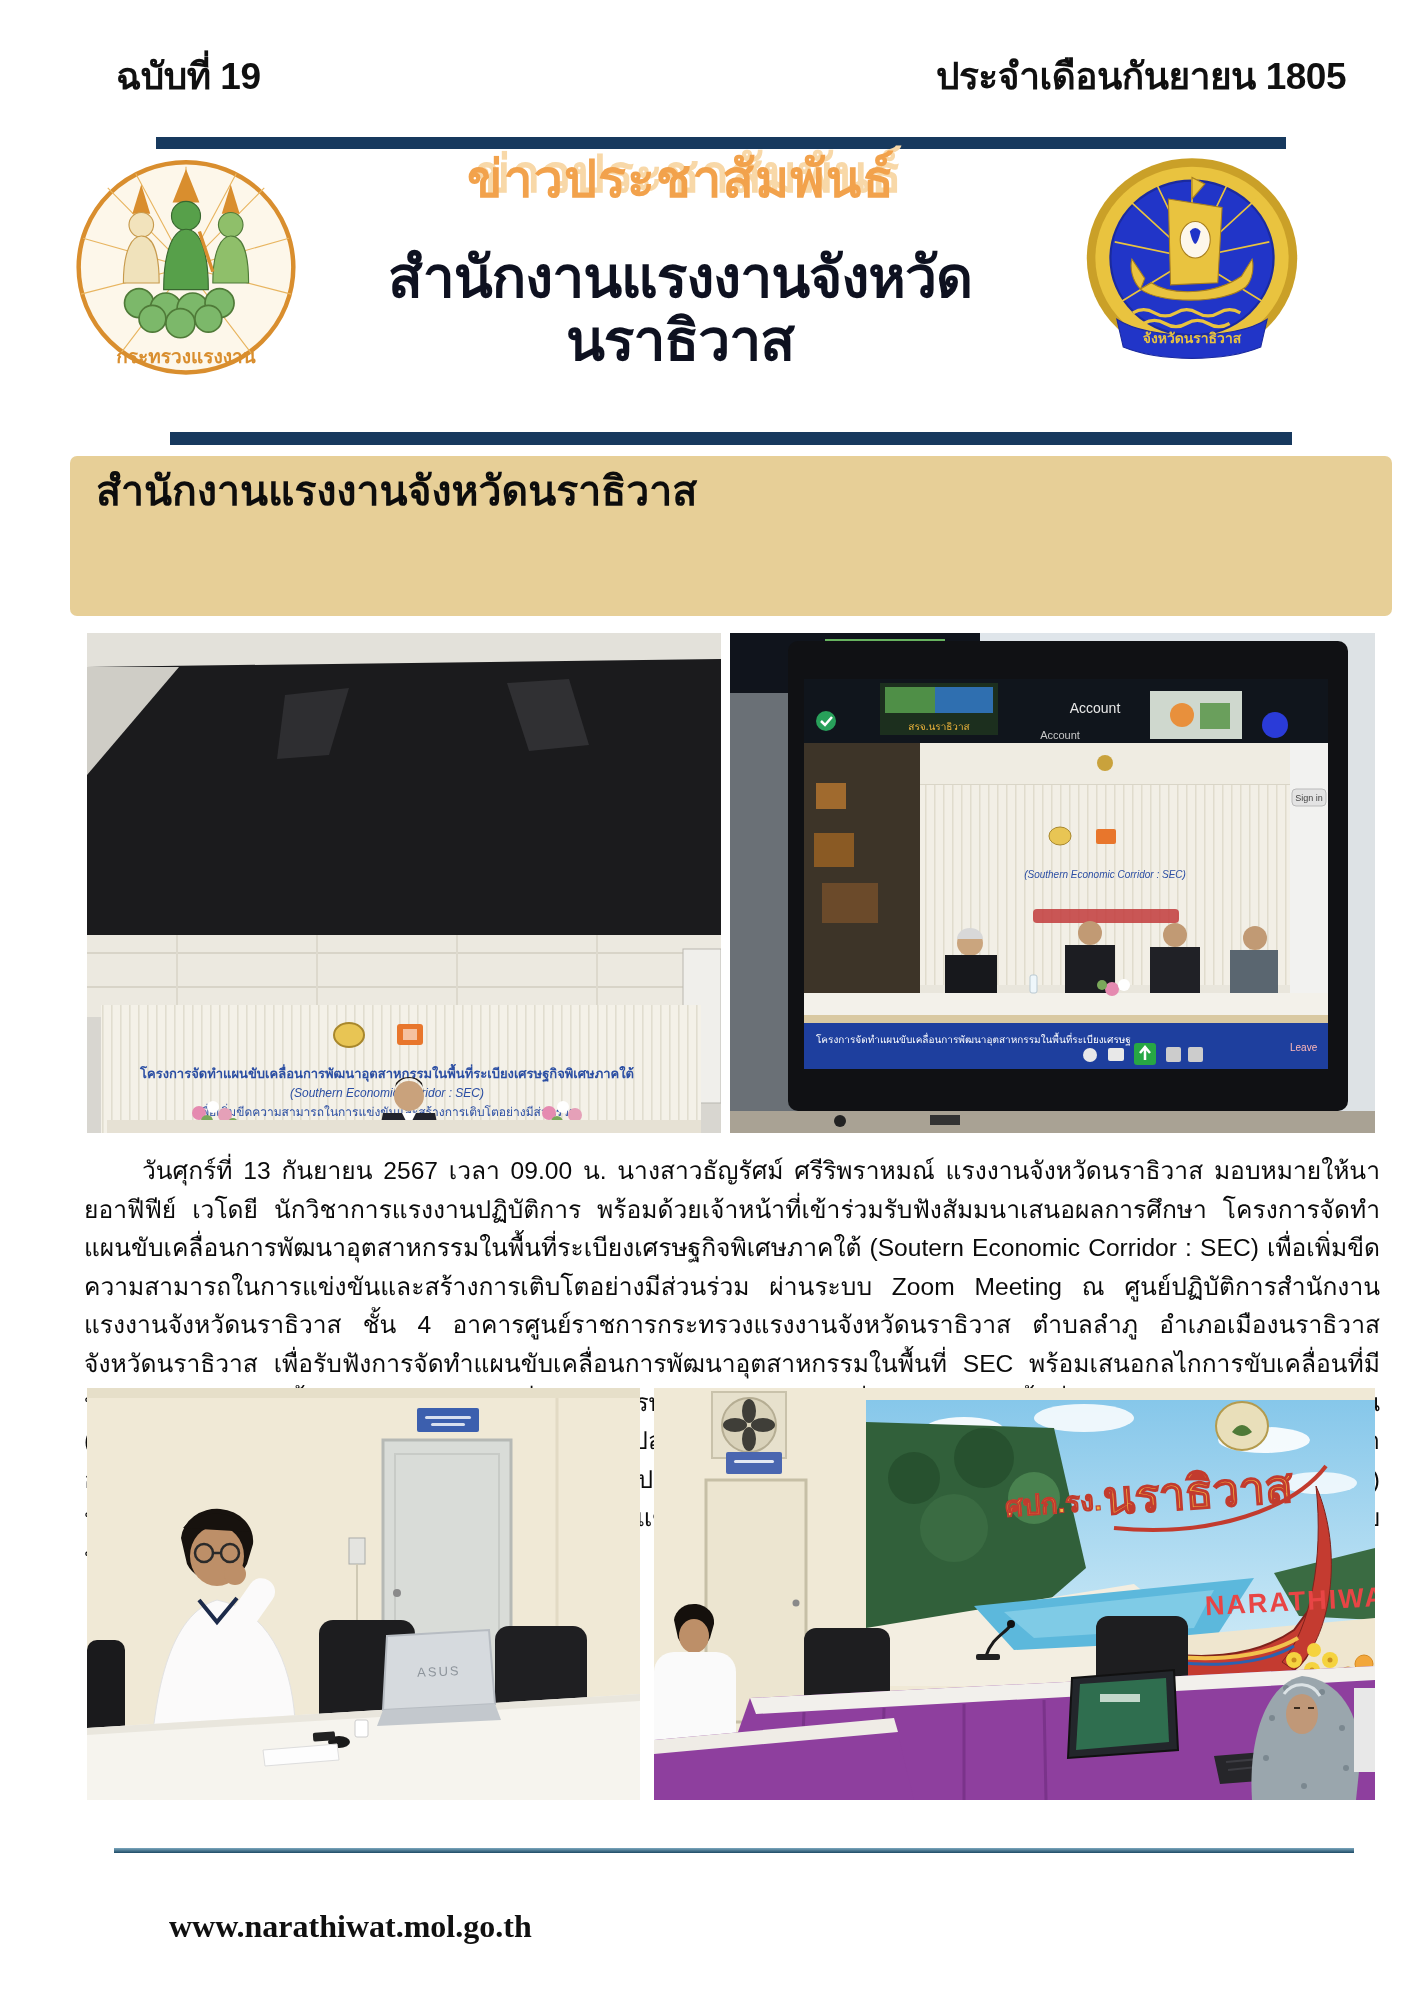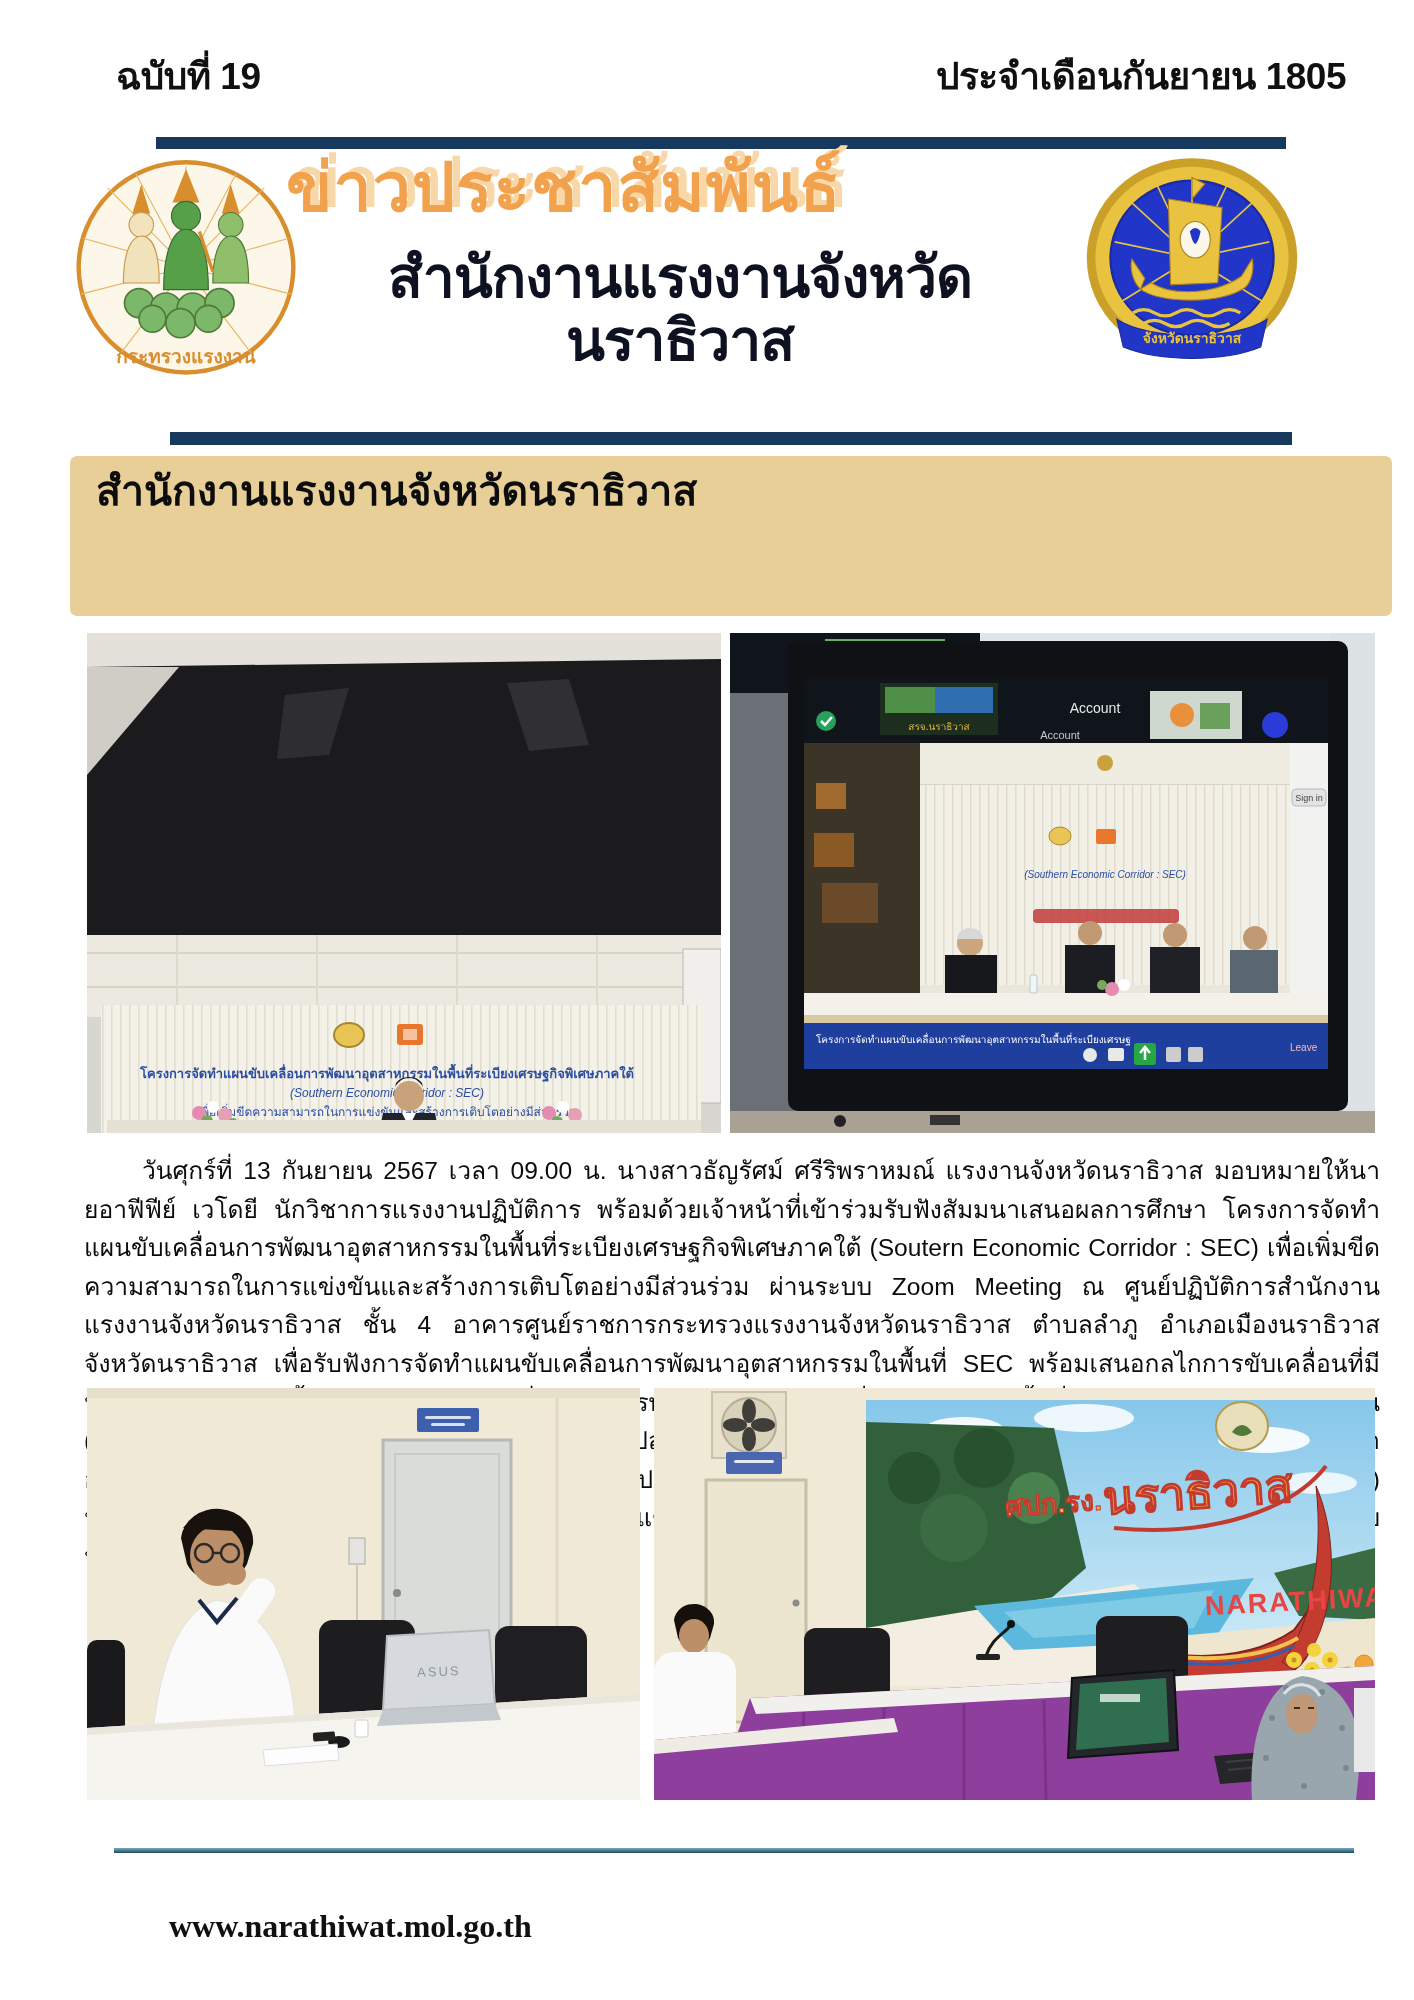--- a/index.html
+++ b/index.html
@@ -10,22 +10,22 @@
   }
   .issue   { position:absolute; left:92px;  top:46px; font-size:37px; font-weight:800; color:#101010; letter-spacing:-0.5px; }
   .month   { position:absolute; right:92px; top:46px; font-size:37px; font-weight:800; color:#101010; letter-spacing:-0.5px; }
   .topbar  { position:absolute; left:132px; top:137px; width:1130px; height:12px; background:#17395e; }
 
   .logo-left  { position:absolute; left:46px;  top:160px; width:232px; height:218px; }
   .logo-right { position:absolute; left:1060px; top:156px; width:216px; height:204px; }
   .logo-left svg, .logo-right svg, .photo svg { width:100%; height:100%; display:block; }
 
   .title {
-    position:absolute; left:262px; top:152px; width:790px; 
-    font-size:68px; font-weight:800; color:#f2a24c;
+    position:absolute; left:262px; top:152px; width:790px; text-align:center;
+    font-size:52px; font-weight:800; color:#f2a24c;
     text-shadow:8px -5px 0 #f8d8a8; letter-spacing:1px; line-height:1.05;
   }
   .subtitle {
     position:absolute; left:250px; top:246px; width:812px; text-align:center;
     font-size:57px; font-weight:800; color:#0e1120; line-height:1.1; letter-spacing:-1px;
   }
   .address {
     position:absolute; left:0; top:390px; width:1414px; text-align:center;
     font-size:25px; font-weight:700; color:#163353;
   }

